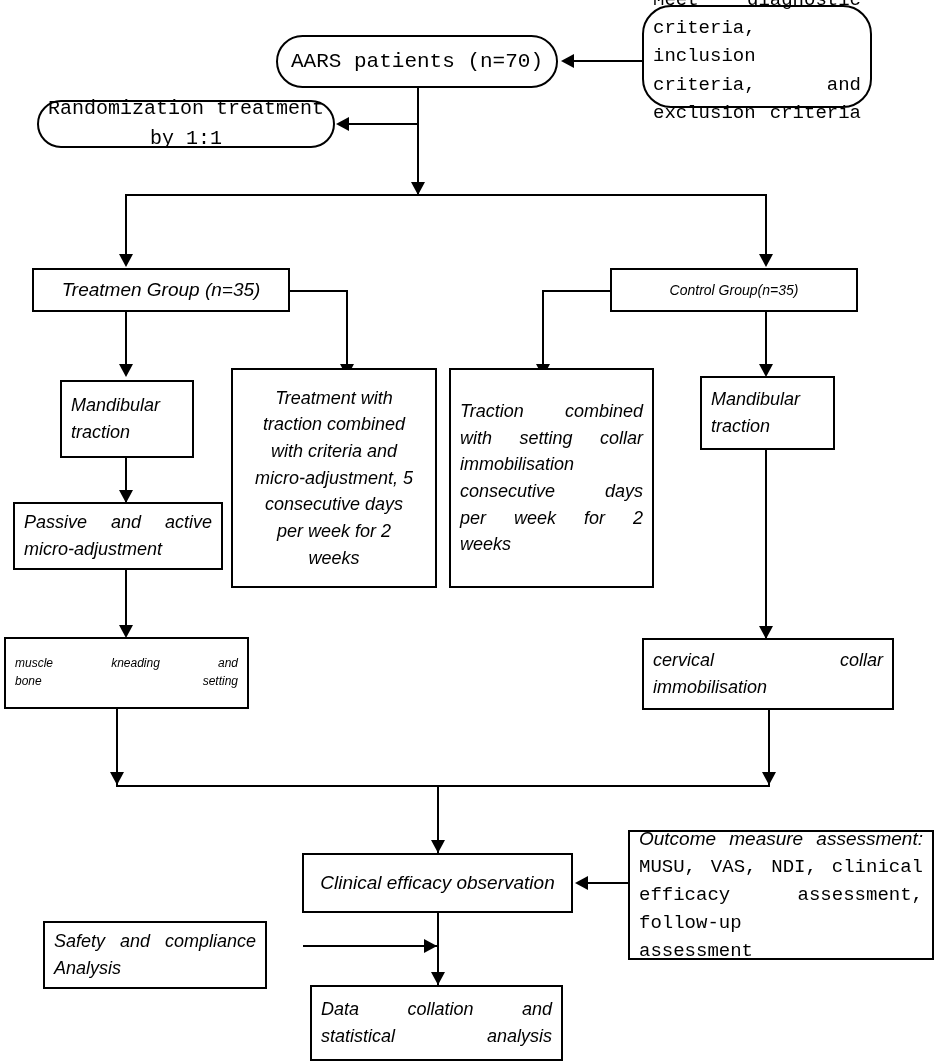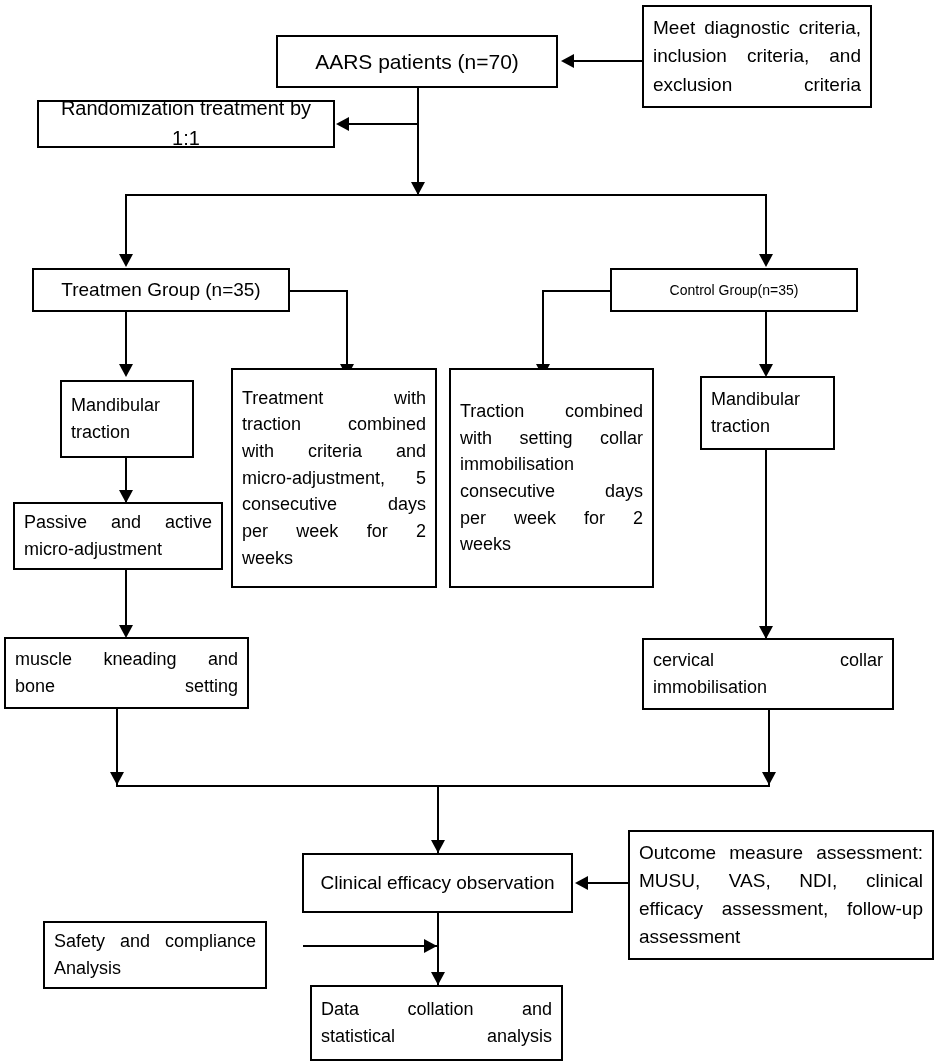--- a/index.html
+++ b/index.html
@@ -33,22 +33,22 @@
     line-height: 1.48;
     white-space: pre-wrap;
   }
   
   .center .txt { text-align: center; padding: 0 6px; }
   
   .just .txt {
     text-align: justify;
     text-align-last: justify;
   }
-  .serif { font-family: Liberation Sans, sans-serif; }
-  .sans  { font-family: "Liberation Sans", sans-serif; }
+  .serif { font-family: Liberation Mono, monospace; border-radius: 29px; }
+  .sans  { font-family: "Liberation Sans", sans-serif; font-style: italic; }
 
   
   .ln {
     position: absolute;
     background: #000000;
     z-index: 1;
   }
   .vl { width: 2px; }
   .hl { height: 2px; }
   .arrow {
@@ -156,21 +156,21 @@
 
   <div class="box center sans" style="left:610px; top:268px; width:248px; height:44px; font-size:14px;">
     <span class="txt">Control Group(n=35)</span>
   </div>
 
   <div class="box sans" style="left:60px; top:380px; width:134px; height:78px; font-size:18px;">
     <span class="txt">Mandibular</span>
     <span class="txt">traction</span>
   </div>
 
-  <div class="box just sans" style="left:231px; top:368px; width:206px; height:220px; font-size:18px;">
+  <div class="box just sans" style="left:231px; top:368px; width:206px; height:220px; font-size:18px;align-items:center;">
     <span class="txt">Treatment with</span>
     <span class="txt">traction combined</span>
     <span class="txt">with criteria and</span>
     <span class="txt">micro-adjustment, 5</span>
     <span class="txt">consecutive days</span>
     <span class="txt">per week for 2</span>
     <span class="txt lastline">weeks</span>
   </div>
 
   <div class="box just sans" style="left:449px; top:368px; width:205px; height:220px; font-size:18px;">
@@ -185,21 +185,21 @@
   <div class="box sans" style="left:700px; top:376px; width:135px; height:74px; font-size:18px;">
     <span class="txt">Mandibular</span>
     <span class="txt">traction</span>
   </div>
 
   <div class="box just sans" style="left:13px; top:502px; width:210px; height:68px; font-size:18px;">
     <span class="txt">Passive and active</span>
     <span class="txt lastline">micro-adjustment</span>
   </div>
 
-  <div class="box just sans" style="left:4px; top:637px; width:245px; height:72px; font-size:18px;">
+  <div class="box just sans" style="left:4px; top:637px; width:245px; height:72px; font-size:12px;">
     <span class="txt">muscle kneading and</span>
     <span class="txt lastline">bone setting</span>
   </div>
 
   <div class="box just sans" style="left:642px; top:638px; width:252px; height:72px; font-size:18px;">
     <span class="txt">cervical collar</span>
     <span class="txt lastline">immobilisation</span>
   </div>
 
   <div class="box center sans" style="left:302px; top:853px; width:271px; height:60px; font-size:19px;">

